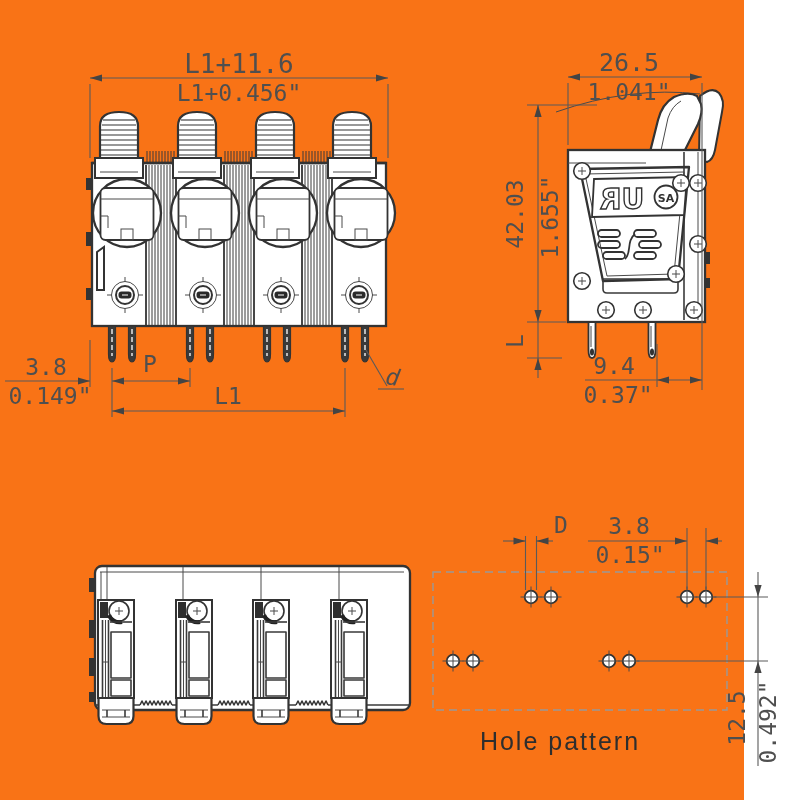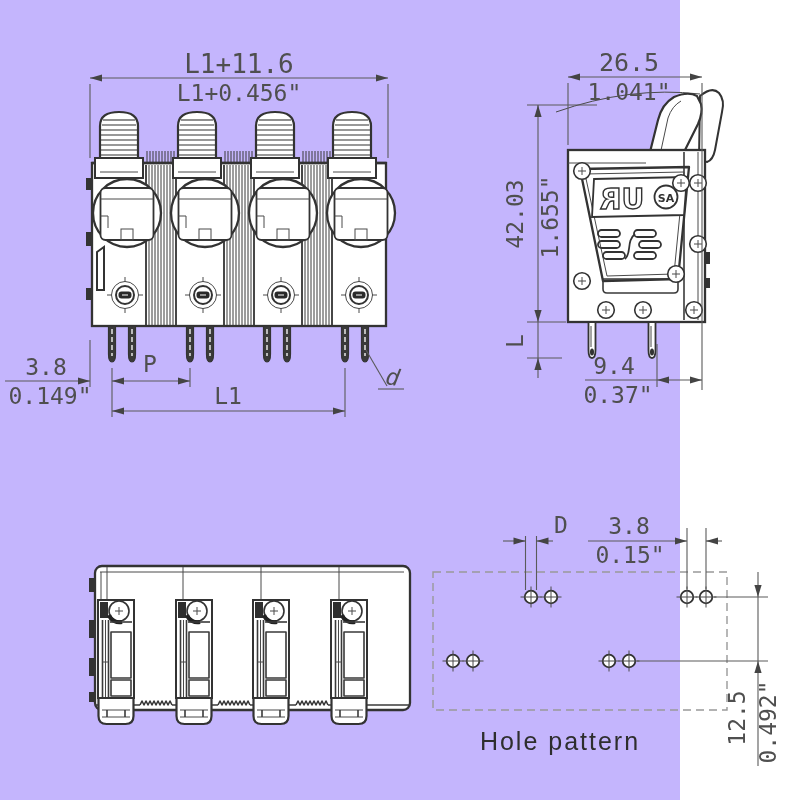--- a/index.html
+++ b/index.html
@@ -1,16 +1,16 @@
 <!DOCTYPE html>
 <html><head>
 <meta charset="utf-8">
 <style>
   html,body{margin:0;padding:0;background:#fff;}
-  .stage{width:680px;height:800px;background:#c4b5fd;position:relative;font-family:"DejaVu Sans Mono",monospace;}
+  .stage{width:744px;height:800px;background:#f97316;position:relative;font-family:"DejaVu Sans Mono",monospace;}
   svg{display:block;}
   .ol2{stroke:#333;stroke-width:2.3;fill:none;stroke-linejoin:round;stroke-linecap:round;}
   .ol{stroke:#3a3a3a;stroke-width:1.6;fill:none;stroke-linejoin:round;}
   .th{stroke:#4a4a4a;stroke-width:1;fill:none;}
   .dim{stroke:#5a5a5a;stroke-width:1.1;fill:none;}
   .dash{stroke:#999;stroke-width:1.4;fill:none;stroke-dasharray:8 5;}
   .arr{fill:#444;stroke:none;}
   .txt{font-family:"DejaVu Sans Mono",monospace;fill:#4f4f4f;}
   .ttl{font-family:"Liberation Sans",sans-serif;fill:#2e2e2e;letter-spacing:2px;}
 </style>

